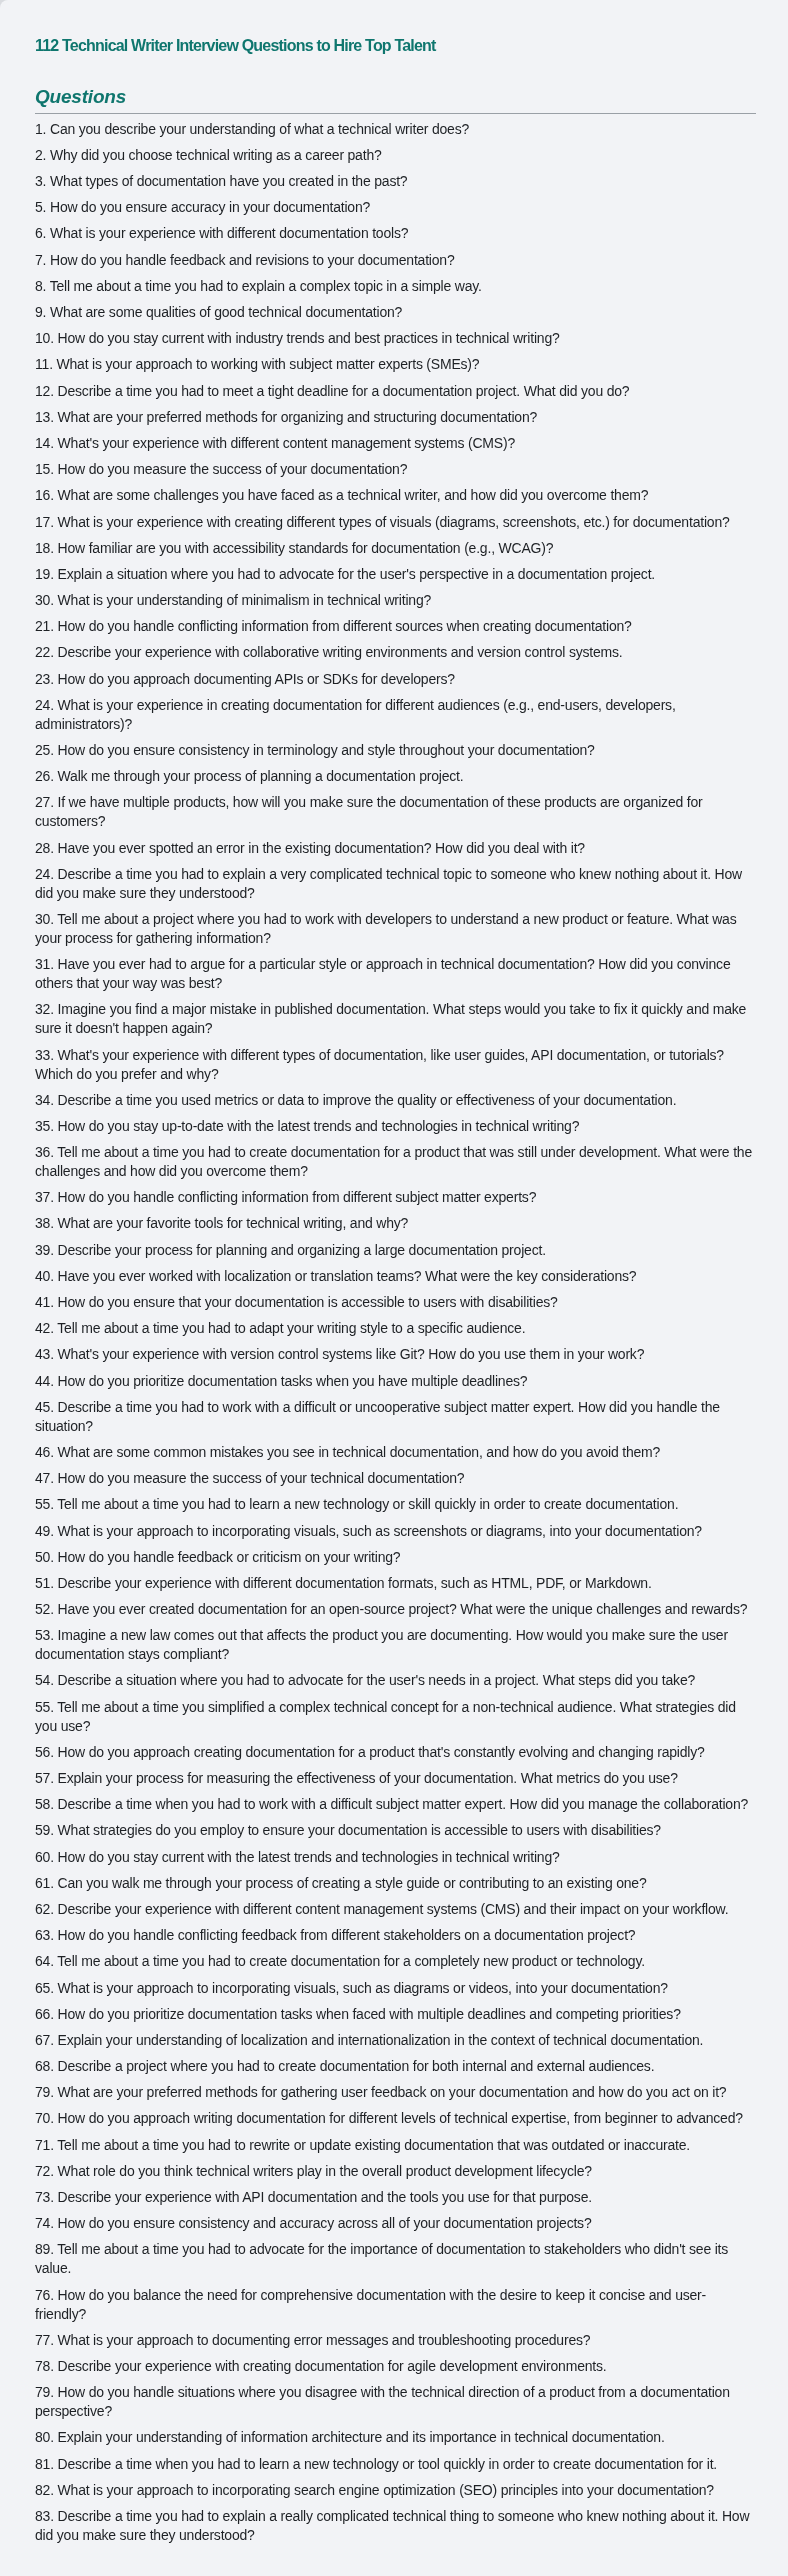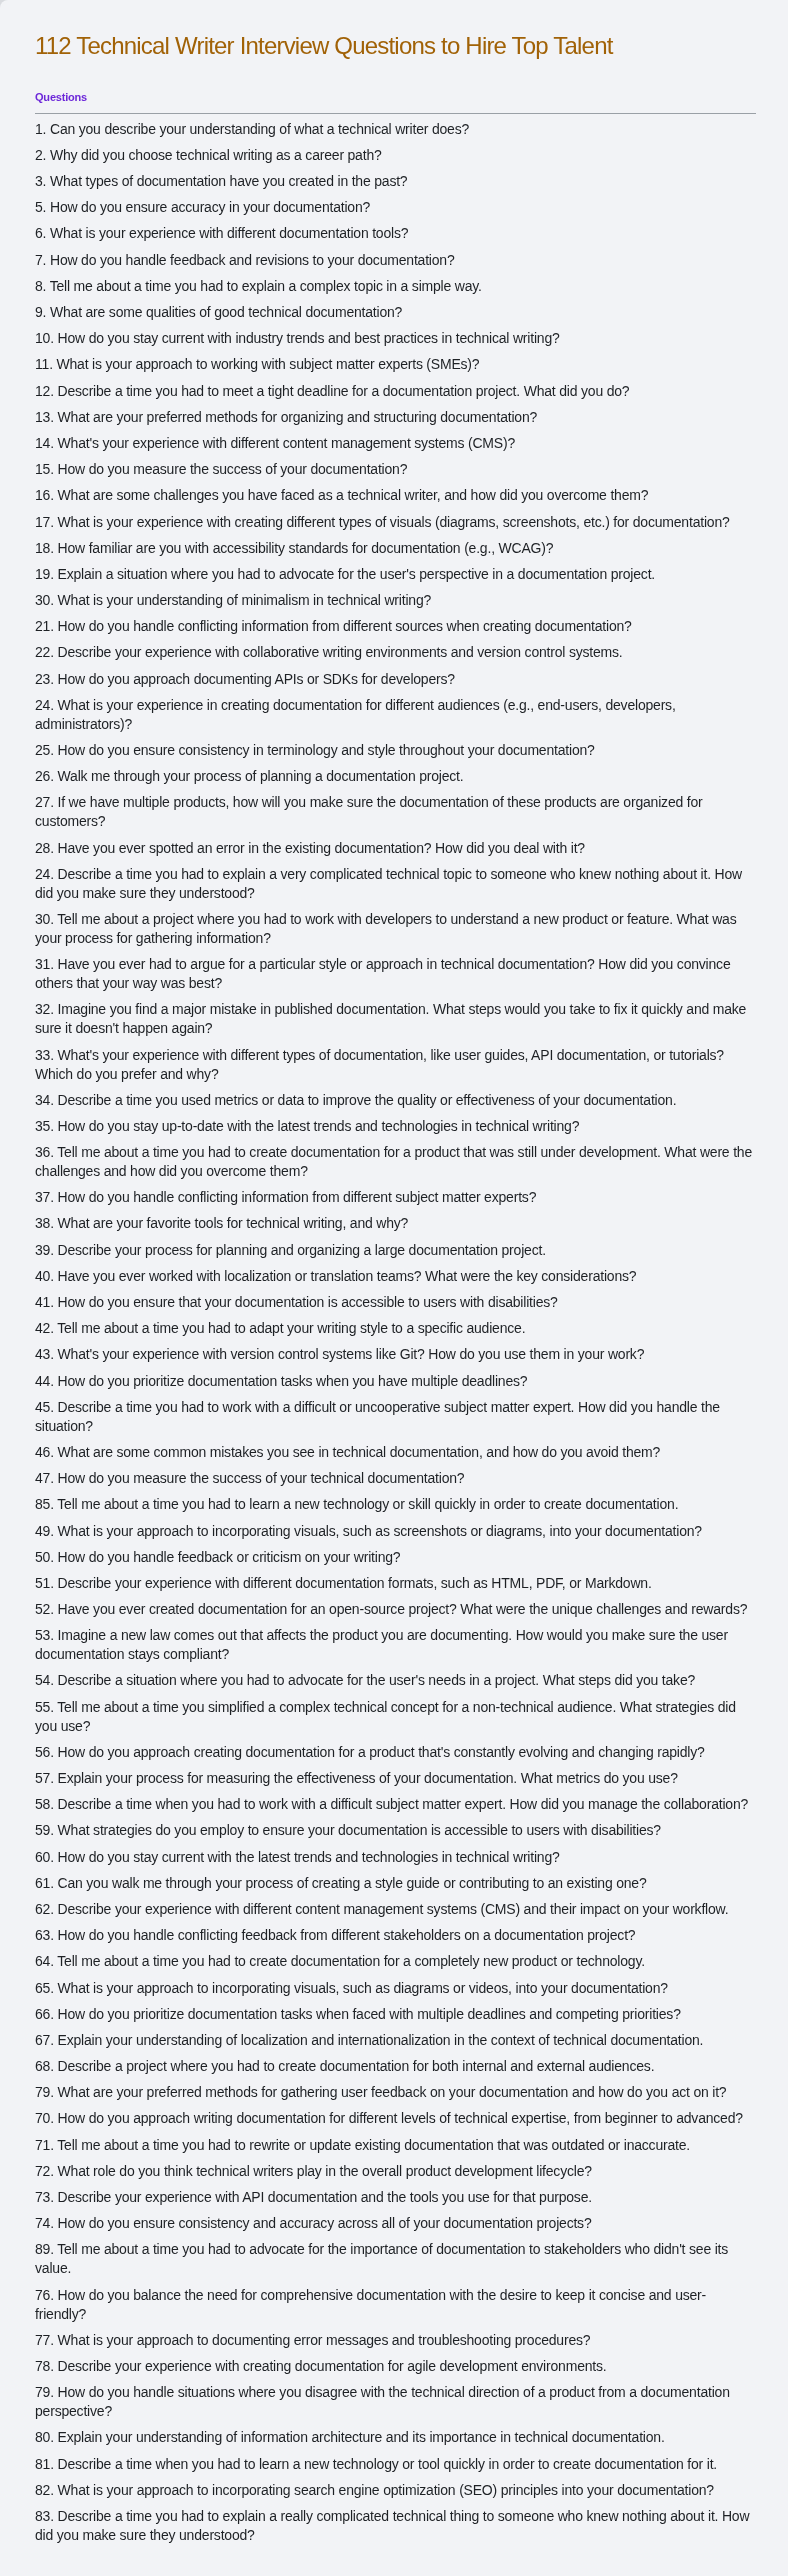--- a/index.html
+++ b/index.html
@@ -28,33 +28,34 @@
     inset: 0;
     background: #f2f3f6;
     border-top-left-radius: 8.2px;
   }
   .page {
     position: relative;
     padding: 32px 32px 0 35px;
   }
   .page-title {
     margin: 0;
-    font-size: 24px;
+    font-size: 16px;
     line-height: 28px;
-    font-weight: normal;
+    font-weight: bold;
     letter-spacing: -0.8px;
-    color: #a16207;
+    color: #0f766e;
   }
   .section-heading {
     margin: 29px 0 0 0;
-    font-size: 11px;
+    font-size: 19px;
     line-height: 16.5px;
     font-weight: bold;
     letter-spacing: -0.2px;
-    color: #6d28d9;
+    color: #0f766e;
+    font-style: italic;
   }
   .section-divider {
     border: none;
     border-top: 1px solid #9aa0a6;
     margin: 7.2px 0 0 0;
   }
   .questions-list {
     margin: 0;
     padding: 0;
     max-width: 725px;
@@ -123,21 +124,21 @@
       <p class="question">38. What are your favorite tools for technical writing, and why?</p>
       <p class="question">39. Describe your process for planning and organizing a large documentation project.</p>
       <p class="question">40. Have you ever worked with localization or translation teams? What were the key considerations?</p>
       <p class="question">41. How do you ensure that your documentation is accessible to users with disabilities?</p>
       <p class="question">42. Tell me about a time you had to adapt your writing style to a specific audience.</p>
       <p class="question">43. What's your experience with version control systems like Git? How do you use them in your work?</p>
       <p class="question">44. How do you prioritize documentation tasks when you have multiple deadlines?</p>
       <p class="question">45. Describe a time you had to work with a difficult or uncooperative subject matter expert. How did you handle the situation?</p>
       <p class="question">46. What are some common mistakes you see in technical documentation, and how do you avoid them?</p>
       <p class="question">47. How do you measure the success of your technical documentation?</p>
-      <p class="question">85. Tell me about a time you had to learn a new technology or skill quickly in order to create documentation.</p>
+      <p class="question">55. Tell me about a time you had to learn a new technology or skill quickly in order to create documentation.</p>
       <p class="question">49. What is your approach to incorporating visuals, such as screenshots or diagrams, into your documentation?</p>
       <p class="question">50. How do you handle feedback or criticism on your writing?</p>
       <p class="question">51. Describe your experience with different documentation formats, such as HTML, PDF, or Markdown.</p>
       <p class="question">52. Have you ever created documentation for an open-source project? What were the unique challenges and rewards?</p>
       <p class="question">53. Imagine a new law comes out that affects the product you are documenting. How would you make sure the user documentation stays compliant?</p>
       <p class="question">54. Describe a situation where you had to advocate for the user's needs in a project. What steps did you take?</p>
       <p class="question">55. Tell me about a time you simplified a complex technical concept for a non-technical audience. What strategies did you use?</p>
       <p class="question">56. How do you approach creating documentation for a product that's constantly evolving and changing rapidly?</p>
       <p class="question">57. Explain your process for measuring the effectiveness of your documentation. What metrics do you use?</p>
       <p class="question">58. Describe a time when you had to work with a difficult subject matter expert. How did you manage the collaboration?</p>

